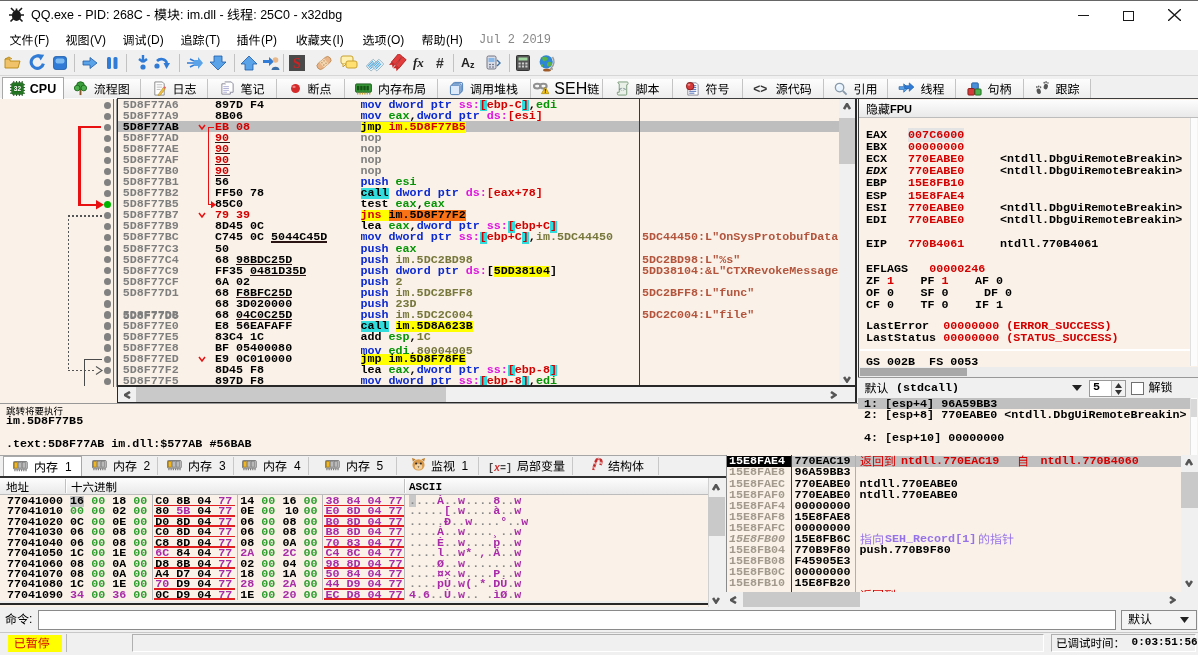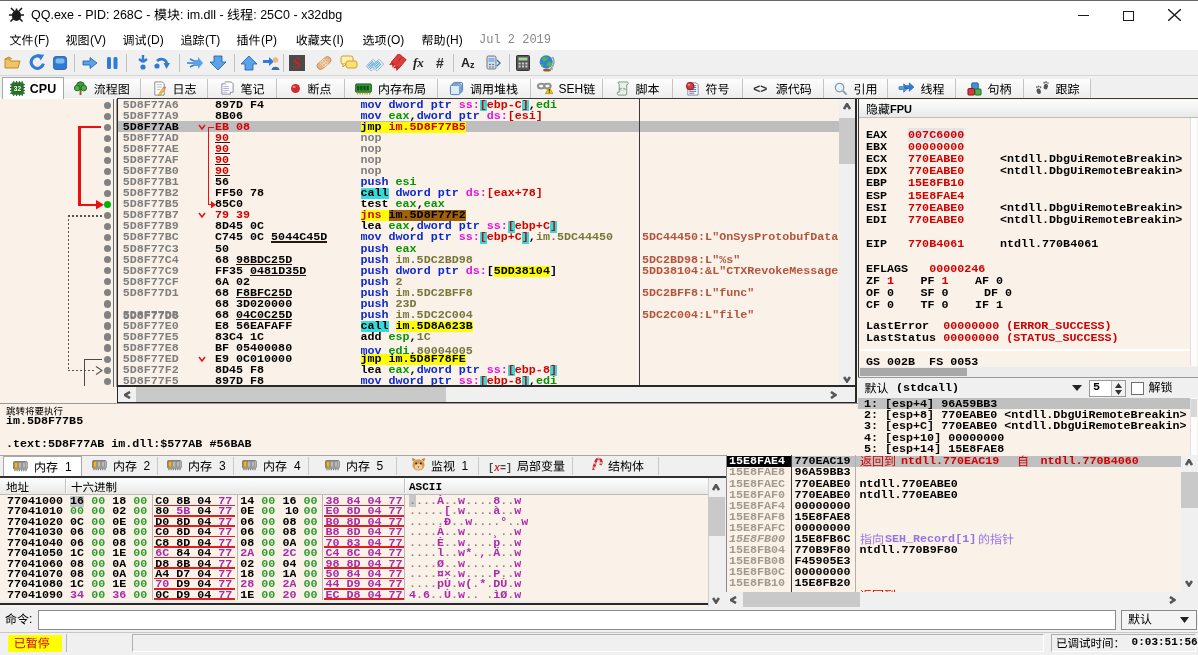--- a/index.html
+++ b/index.html
@@ -351,21 +351,21 @@
     </div>
     <div style="left:531px;width:72px;background:linear-gradient(#fdfdfd,#ededed);border-right:1px solid #c4c4c4;top:79px;height:19px;display:flex;align-items:center;justify-content:center">
       <span style="display:inline-block;margin-right:5px;height:15px"><svg viewBox="0 0 17 14" style="width:16px;height:14px">
           <g fill="none" stroke="#909090" stroke-width="2.2">
             <ellipse cx="4.5" cy="5" rx="3.5" ry="2.6"></ellipse>
             <ellipse cx="11" cy="5" rx="3.5" ry="2.6"></ellipse>
           </g>
           <path d="M9 13 L13 6 L17 13 Z" fill="#f5c518" stroke="#a08000" stroke-width="0.7"></path>
           <text x="13" y="12.3" font-size="6.5" font-weight="bold" text-anchor="middle" fill="#000" font-family="Liberation Sans">!</text>
         </svg></span>
-      <span style="font-size:12px">SEH</span>
+      <span style="font-size:16px">SEH</span>
       <svg class="ck" style="width:12.5px;height:12px;" viewBox="0 0 1000 1000">
         <g fill="#000" transform="matrix(1,0,0,-1,0,880)">
           <use href="#g34" x="0"></use>
         </g>
       </svg>
     </div>
     <div style="left:603px;width:70px;background:linear-gradient(#fdfdfd,#ededed);border-right:1px solid #c4c4c4;top:79px;height:19px;display:flex;align-items:center;justify-content:center">
       <span style="display:inline-block;margin-right:5px;height:15px"><svg viewBox="0 0 16 16" style="width:15px;height:15px">
           <path d="M3 2 Q3 1 4 1 L13 1 Q14 1 14 2.5 Q14 4 12.5 4 L12.5 14 Q12.5 15 11.5 15 L4 15 Q2.5 15 2.5 13.5 L2.5 12 L4.5 12 L4.5 3 Z" fill="#e8f0e8" stroke="#789a78"></path>
           <text x="8" y="11" font-size="6.5" fill="#567" text-anchor="middle" font-family="Liberation Mono">&lt;&gt;</text>
@@ -491,21 +491,21 @@
     <div class="mono rw" style="left:215px;top:177.28px;"><span style="color:#000;">56</span></div>
     <div class="mono rw" style="left:360.5px;top:177.28px;"><span style="color:#0a28d2;">push </span><span style="color:#059405;">esi</span></div>
     <div class="mono rw" style="left:122.7px;top:188.32px;color:#7e7e7e">5D8F77B2</div>
     <div class="mono rw" style="left:215px;top:188.32px;"><span style="color:#000;">FF50 78</span></div>
     <div class="mono rw" style="left:360.5px;top:188.32px;"><span style="color:#000;background:#32dcdc;">call</span><span style="color:#000;"> </span><span style="color:#0a28d2;">dword ptr </span><span style="color:#e014e0;">ds:</span><span style="color:#d40000;">[eax+78]</span></div>
     <div class="mono rw" style="left:122.7px;top:199.36px;color:#7e7e7e">5D8F77B5</div>
     <div class="mono rw" style="left:215px;top:199.36px;"><span style="color:#000;">85C0</span></div>
     <div class="mono rw" style="left:360.5px;top:199.36px;"><span style="color:#000;">test </span><span style="color:#059405;">eax</span><span style="color:#000;">,</span><span style="color:#059405;">eax</span></div>
     <div class="mono rw" style="left:122.7px;top:210.4px;color:#7e7e7e">5D8F77B7</div>
     <div class="mono rw" style="left:215px;top:210.4px;"><span style="color:#d40000;">79 39</span></div>
-    <div class="mono rw" style="left:360.5px;top:210.4px;"><span style="color:#d40000;background:#ffff00;">jns </span><span style="color:#000;background:#a16207;">im.5D8F77F2</span></div>
+    <div class="mono rw" style="left:360.5px;top:210.4px;"><span style="color:#d40000;background:#ffff00;">jns </span><span style="color:#000;background:#f97316;">im.5D8F77F2</span></div>
     <div class="mono rw" style="left:122.7px;top:221.44px;color:#7e7e7e">5D8F77B9</div>
     <div class="mono rw" style="left:215px;top:221.44px;"><span style="color:#000;">8D45 0C</span></div>
     <div class="mono rw" style="left:360.5px;top:221.44px;"><span style="color:#000;">lea </span><span style="color:#059405;">eax</span><span style="color:#000;">,</span><span style="color:#0a28d2;">dword ptr </span><span style="color:#e014e0;">ss:</span><span style="color:#d40000;background:#32dcdc;">[</span><span style="color:#d40000;">ebp+C</span><span style="color:#d40000;background:#32dcdc;">]</span></div>
     <div class="mono rw" style="left:122.7px;top:232.48px;color:#7e7e7e">5D8F77BC</div>
     <div class="mono rw" style="left:215px;top:232.48px;"><span style="color:#000;">C745 0C </span><span style="color:#000;">5044C45D</span></div>
     <div class="mono rw" style="left:360.5px;top:232.48px;"><span style="color:#0a28d2;">mov </span><span style="color:#0a28d2;">dword ptr </span><span style="color:#e014e0;">ss:</span><span style="color:#d40000;background:#32dcdc;">[</span><span style="color:#d40000;">ebp+C</span><span style="color:#d40000;background:#32dcdc;">]</span><span style="color:#000;">,</span><span style="color:#77773c;">im.5DC44450</span></div>
     <div class="mono rw" style="left:642px;top:232.48px;width:204px"><span style="color:#b4543c;">5DC44450:L"OnSysProtobufDataCo</span></div>
     <div class="mono rw" style="left:122.7px;top:243.52px;color:#7e7e7e">5D8F77C3</div>
     <div class="mono rw" style="left:215px;top:243.52px;"><span style="color:#000;">50</span></div>
     <div class="mono rw" style="left:360.5px;top:243.52px;"><span style="color:#0a28d2;">push </span><span style="color:#059405;">eax</span></div>
@@ -661,21 +661,21 @@
           <use href="#g52" x="0"></use>
           <use href="#g14" x="1000"></use>
         </g>
       </svg>
       <span style="font-size:11px;font-weight:bold;font-family:Liberation Sans">FPU</span>
     </div>
     <div class="m2" style="left:866px;top:128.6px;"><span style="color:#000;">EAX   </span><span style="color:#d40000;background:#e4e4e4;">007C6000</span></div>
     <div class="m2" style="left:866px;top:140.8px;"><span style="color:#000;">EBX   </span><span style="color:#d40000;">00000000</span></div>
     <div class="m2" style="left:866px;top:153px;"><span style="color:#000;">ECX   </span><span style="color:#d40000;">770EABE0</span></div>
     <div class="m2" style="left:1000px;top:153px;"><span style="color:#000;">&lt;ntdll.DbgUiRemoteBreakin&gt;</span></div>
-    <div class="m2" style="left:866px;top:165.2px;"><span style="color:#000;">EDX   </span><span style="color:#d40000;">770EABE0</span></div>
+    <div class="m2" style="left:866px;top:165.2px;"><span style="color:#000;font-style:italic;">EDX   </span><span style="color:#d40000;">770EABE0</span></div>
     <div class="m2" style="left:1000px;top:165.2px;"><span style="color:#000;">&lt;ntdll.DbgUiRemoteBreakin&gt;</span></div>
     <div class="m2" style="left:866px;top:177.4px;"><span style="color:#000;">EBP   </span><span style="color:#d40000;">15E8FB10</span></div>
     <div class="m2" style="left:866px;top:189.6px;"><span style="color:#000;">ESP   </span><span style="color:#d40000;">15E8FAE4</span></div>
     <div class="m2" style="left:866px;top:201.8px;"><span style="color:#000;">ESI   </span><span style="color:#d40000;">770EABE0</span></div>
     <div class="m2" style="left:1000px;top:201.8px;"><span style="color:#000;">&lt;ntdll.DbgUiRemoteBreakin&gt;</span></div>
     <div class="m2" style="left:866px;top:214px;"><span style="color:#000;">EDI   </span><span style="color:#d40000;">770EABE0</span></div>
     <div class="m2" style="left:1000px;top:214px;"><span style="color:#000;">&lt;ntdll.DbgUiRemoteBreakin&gt;</span></div>
     <div class="m2" style="left:866px;top:238.4px;"><span style="color:#000;">EIP   </span><span style="color:#d40000;">770B4061</span></div>
     <div class="m2" style="left:1000px;top:238.4px;"><span style="color:#000;">ntdll.770B4061</span></div>
     <div class="m2" style="left:866px;top:262.8px;"><span style="color:#000;">EFLAGS   </span><span style="color:#d40000;">00000246</span></div>
@@ -724,23 +724,21 @@
         <g fill="#000" transform="matrix(1,0,0,-1,0,880)">
           <use href="#g55" x="0"></use>
           <use href="#g56" x="1000"></use>
         </g>
       </svg>
     </div>
     <div style="left:858px;top:398px;width:340px;height:57px;background:#faf2e8"></div>
     <div style="left:858px;top:398px;width:332px;height:11.3px;background:#c0c0c0"></div>
     <div class="mono rw" style="left:864px;top:398.6px;width:326px"><span style="color:#000;">1: [esp+4] 96A59BB3</span></div>
     <div class="mono rw" style="left:864px;top:409.9px;width:326px"><span style="color:#000;">2: [esp+8] 770EABE0 &lt;ntdll.DbgUiRemoteBreakin&gt;</span></div>
-    <div class="mono rw" style="left:864px;top:421.2px;width:326px"><span style="color:#000;">3: [esp+C] 770EABE0 &lt;ntdll.DbgUiRemoteBreakin&gt;</span></div>
     <div class="mono rw" style="left:864px;top:432.5px;width:326px"><span style="color:#000;">4: [esp+10] 00000000</span></div>
-    <div class="mono rw" style="left:864px;top:443.8px;width:326px"><span style="color:#000;">5: [esp+14] 15E8FAE8</span></div>
     <div style="left:1190px;top:398px;width:7px;height:57px;background:#fcfcfc;border-left:1px solid #e0e0e0"></div>
     <div style="left:1190.5px;top:399px;width:6px;height:18px;background:#d8d8d8"></div>
     <div style="left:0px;top:455px;width:1198px;height:1px;background:#a6a6a6"></div>
     <div style="left:0px;top:456px;width:726px;height:20px;background:#f0f0f0"></div>
     <div style="left:3px;width:79px;background:#fff;border:1px solid #a8a8a8;border-bottom:none;top:456px;height:20px;z-index:3;display:flex;align-items:center;justify-content:center">
       <span style="display:inline-block;margin-right:5px"><svg viewBox="0 0 18 13" style="width:16px;height:12px">
           <rect x="0.5" y="1.5" width="15.5" height="8.5" rx="1" fill="#cfcfcf" stroke="#6f6f6f"></rect>
           <rect x="1.6" y="2.6" width="3.2" height="6.2" fill="#f5b71e" stroke="#9a7208" stroke-width="0.7"></rect>
           <g fill="#b9b9b9" stroke="#737373" stroke-width="0.6">
             <rect x="6" y="2.6" width="3.6" height="6.2"></rect>
@@ -1193,21 +1191,21 @@
     <div class="mono rw" style="left:885px;top:533.89px;"><span style="color:#9672e8;">SEH_Record[1]</span></div>
     <div style="left:978px;top:532.89px"><svg class="ck" style="width:36.0px;height:12px;" viewBox="0 0 3000 1000">
         <g fill="#9672e8" transform="matrix(1,0,0,-1,0,880)">
           <use href="#g76" x="0"></use>
           <use href="#g74" x="1000"></use>
           <use href="#g77" x="2000"></use>
         </g>
       </svg></div>
     <div class="mono rw" style="left:729px;top:544.96px;"><span style="color:#a39a8d;">15E8FB04</span></div>
     <div class="mono rw" style="left:794.5px;top:544.96px;"><span style="color:#000;">770B9F80</span></div>
-    <div class="mono rw" style="left:859.5px;top:544.96px;"><span style="color:#000;">ntdll.770B9F80</span></div>
+    <div class="mono rw" style="left:859.5px;top:544.96px;"><span style="color:#000;">push.770B9F80</span></div>
     <div class="mono rw" style="left:729px;top:556.03px;"><span style="color:#a39a8d;">15E8FB08</span></div>
     <div class="mono rw" style="left:794.5px;top:556.03px;"><span style="color:#000;">F45905E3</span></div>
     <div class="mono rw" style="left:729px;top:567.1px;"><span style="color:#a39a8d;">15E8FB0C</span></div>
     <div class="mono rw" style="left:794.5px;top:567.1px;"><span style="color:#000;">00000000</span></div>
     <div class="mono rw" style="left:729px;top:578.17px;"><span style="color:#a39a8d;">15E8FB10</span></div>
     <div class="mono rw" style="left:794.5px;top:578.17px;"><span style="color:#000;">15E8FB20</span></div>
     <div style="left:860px;top:588.84px;width:200px;height:3.2px;overflow:hidden"><svg class="ck" style="width:36.0px;height:12px;" viewBox="0 0 3000 1000">
         <g fill="#d40000" transform="matrix(1,0,0,-1,0,880)">
           <use href="#g70" x="0"></use>
           <use href="#g71" x="1000"></use>

